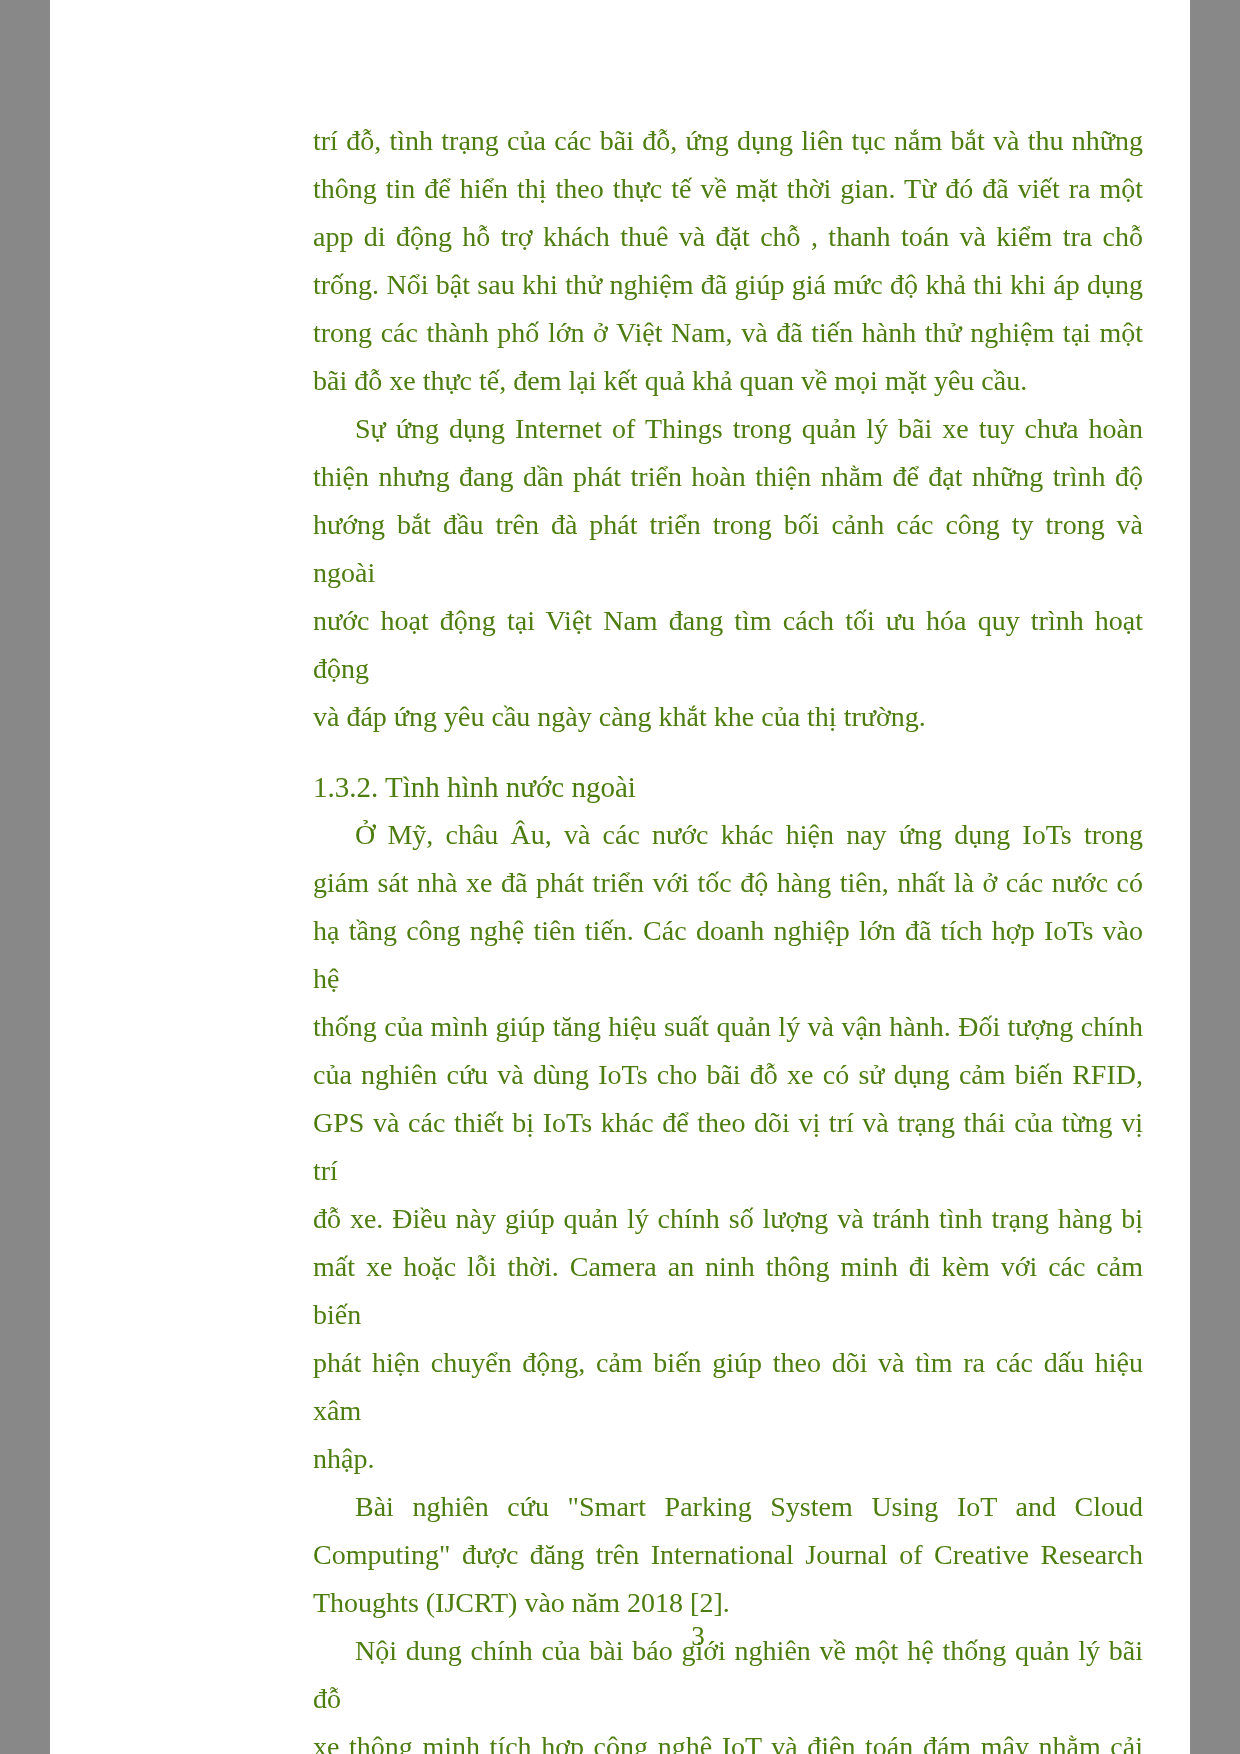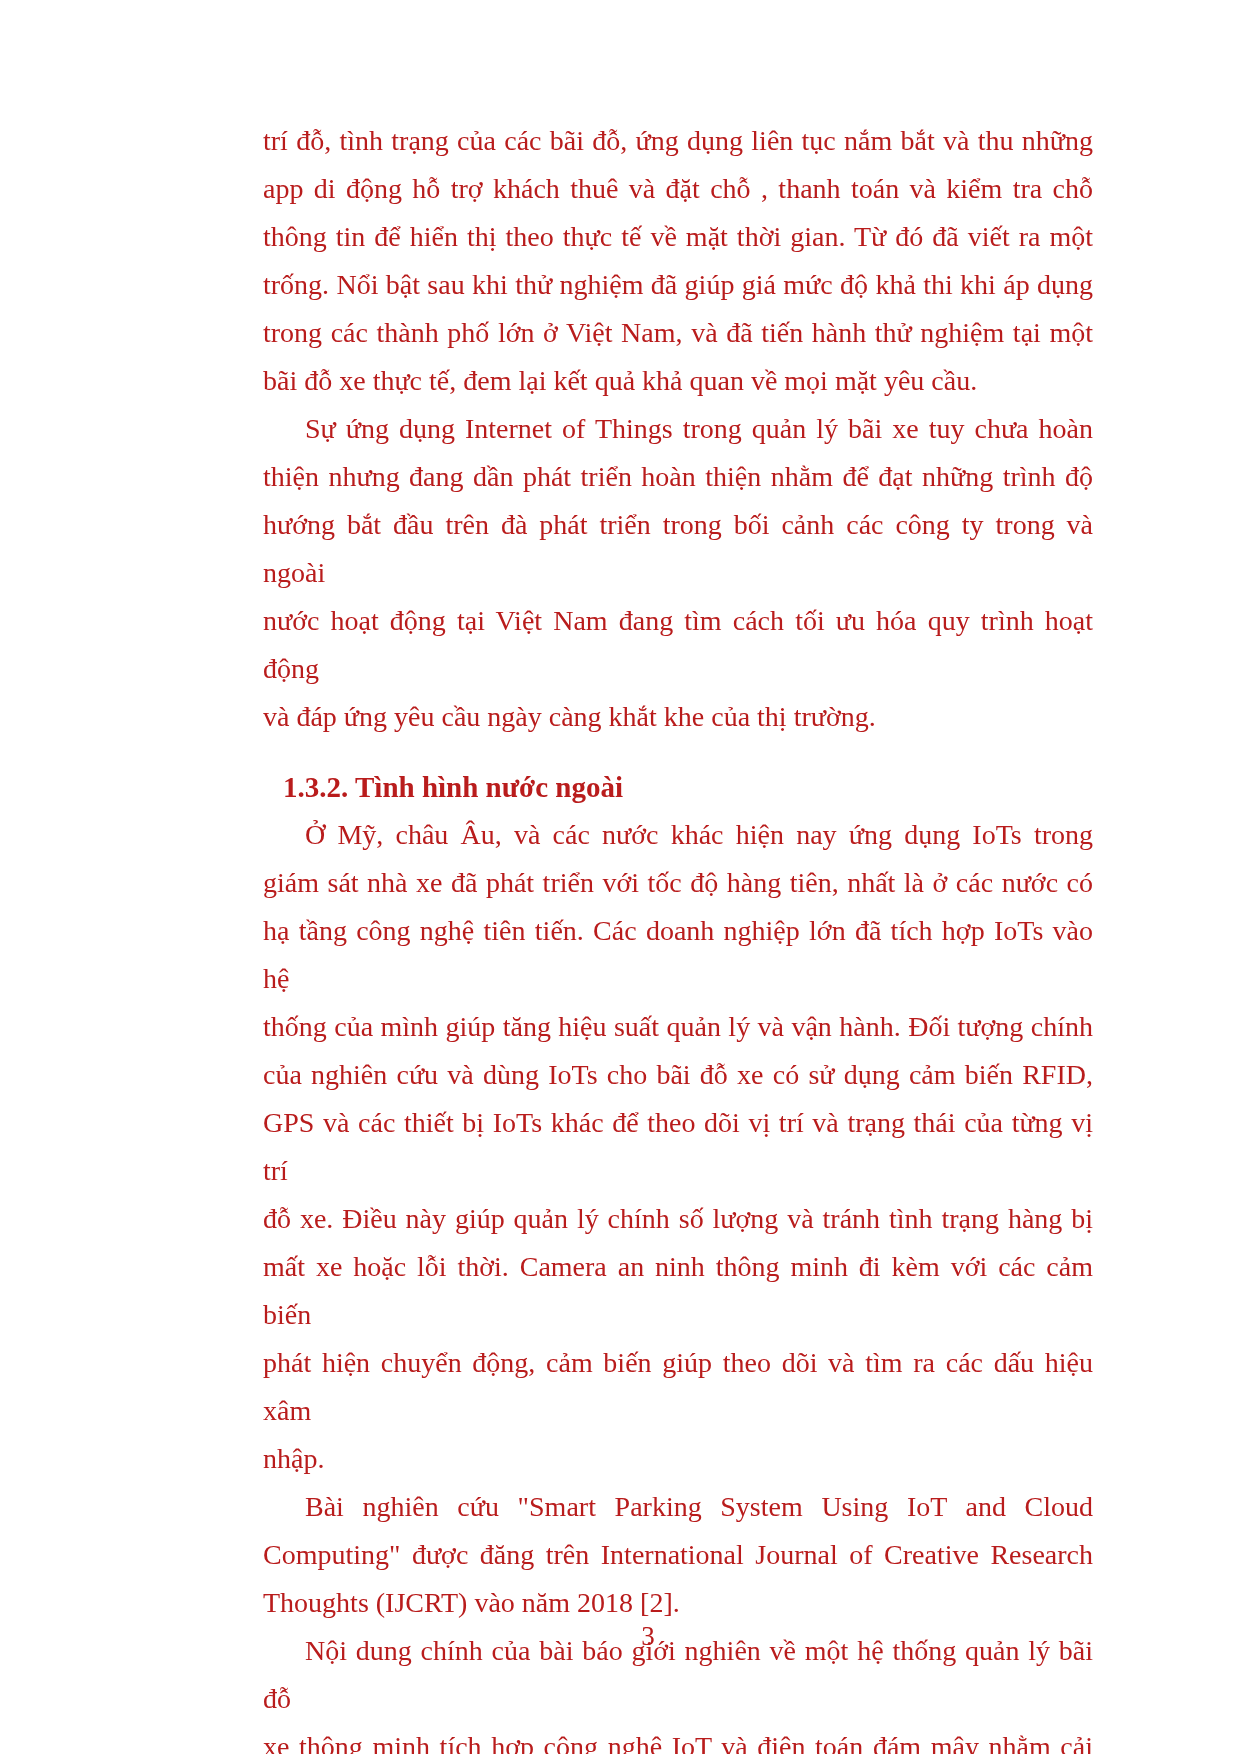--- a/index.html
+++ b/index.html
@@ -2,25 +2,25 @@
 <html lang="vi"><head>
 <meta charset="utf-8">
 <style>
   html, body {
     margin: 0;
     padding: 0;
     background: #888;
   }
   .page {
     position: relative;
-    width: 1240px;
+    width: 1140px;
     height: 1754px;
     margin: 0 auto;
     background: #ffffff;
-    color: #b91c1c;
+    color: #4d7c0f;
     font-family: "Liberation Serif", "DejaVu Serif", serif;
     font-size: 28px;
     overflow: hidden;
   }
   .doc-body {
     position: absolute;
     top: 117px;
     left: 263px;
     width: 830px;
     line-height: 48px;
@@ -32,46 +32,45 @@
     white-space: normal;
   }
   .line.last {
     text-align-last: left;
     font-family: Liberation Serif, serif;
   }
   .paragraph.indent .line:first-child {
     text-indent: 42px;
   }
   .heading {
-    font-weight: bold;
+    font-weight: normal;
     font-size: 29px;
     margin-top: 22px;
-    margin-left: 20px;
     line-height: 48px;
     text-align: left;
   }
   .footer {
     position: absolute;
     top: 1612px;
     left: 28px;
     width: 1240px;
     text-align: center;
     font-size: 27px;
     line-height: 48px;
   }
 </style>
 </head>
 <body>
 
 <div class="page">
   <div class="doc-body">
       <div class="paragraph">
         <div class="line">trí đỗ, tình trạng của các bãi đỗ, ứng dụng liên tục nắm bắt và thu những</div>
+        <div class="line">thông tin để hiển thị theo thực tế về mặt thời gian. Từ đó đã viết ra một</div>
         <div class="line">app di động hỗ trợ khách thuê và đặt chỗ , thanh toán và kiểm tra chỗ</div>
-        <div class="line">thông tin để hiển thị theo thực tế về mặt thời gian. Từ đó đã viết ra một</div>
         <div class="line">trống. Nổi bật sau khi thử nghiệm đã giúp giá mức độ khả thi khi áp dụng</div>
         <div class="line">trong các thành phố lớn ở Việt Nam, và đã tiến hành thử nghiệm tại một</div>
         <div class="line last">bãi đỗ xe thực tế, đem lại kết quả khả quan về mọi mặt yêu cầu.</div>
       </div>
       <div class="paragraph indent">
         <div class="line">Sự ứng dụng Internet of Things trong quản lý bãi xe tuy chưa hoàn</div>
         <div class="line">thiện nhưng đang dần phát triển hoàn thiện nhằm để đạt những trình độ</div>
         <div class="line">hướng bắt đầu trên đà phát triển trong bối cảnh các công ty trong và ngoài</div>
         <div class="line">nước hoạt động tại Việt Nam đang tìm cách tối ưu hóa quy trình hoạt động</div>
         <div class="line last">và đáp ứng yêu cầu ngày càng khắt khe của thị trường.</div>

